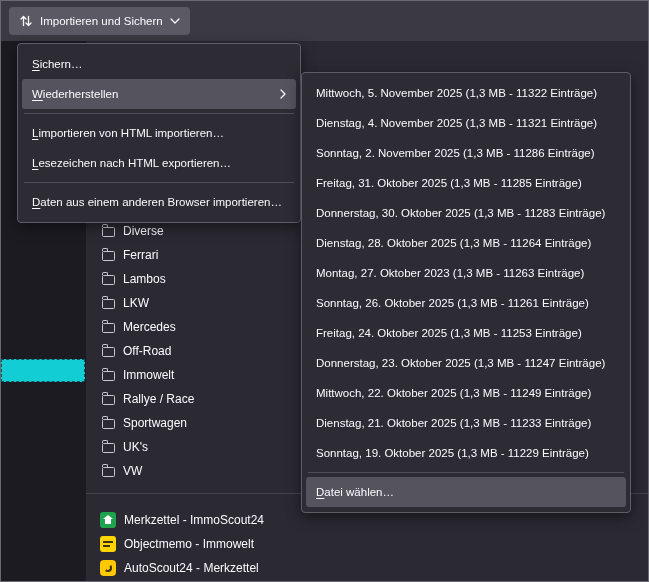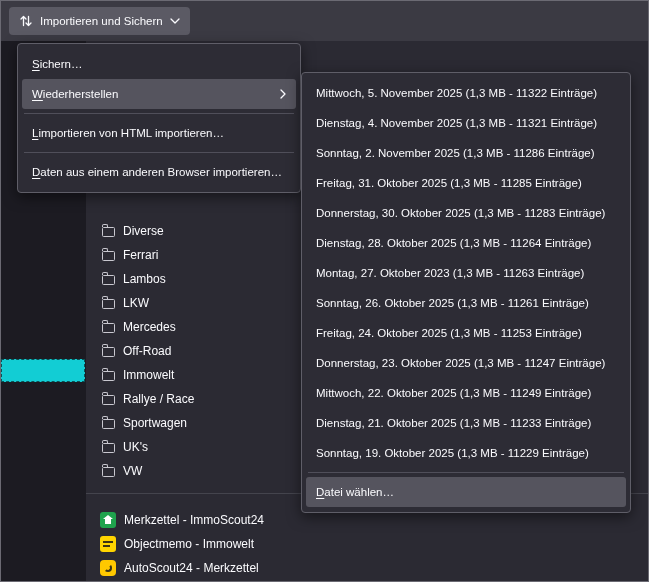--- a/index.html
+++ b/index.html
@@ -168,20 +168,23 @@
       <span class="submenu-arrow">
         <svg width="6" height="10" viewBox="0 0 6 10" fill="none" stroke="#fbfbfe" stroke-width="1.3" stroke-linecap="round" stroke-linejoin="round">
             <path d="M1 1 L5 5 L1 9"></path>
           </svg>
       </span>
     </div>
     <div class="menu-sep"></div>
     <div class="menu-item">
       <span><span class="akey">L</span><span>importieren von HTML importieren…</span></span>
     </div>
+    <div class="menu-item">
+      <span><span class="akey">L</span><span>esezeichen nach HTML exportieren…</span></span>
+    </div>
     <div class="menu-sep"></div>
     <div class="menu-item">
       <span><span class="akey">D</span><span>aten aus einem anderen Browser importieren…</span></span>
     </div>
   </div>
 
   <div class="menu-panel submenu">
     <div class="menu-item">
         <span>Mittwoch, 5. November 2025 (1,3 MB - 11322 Einträge)</span>
       </div>

